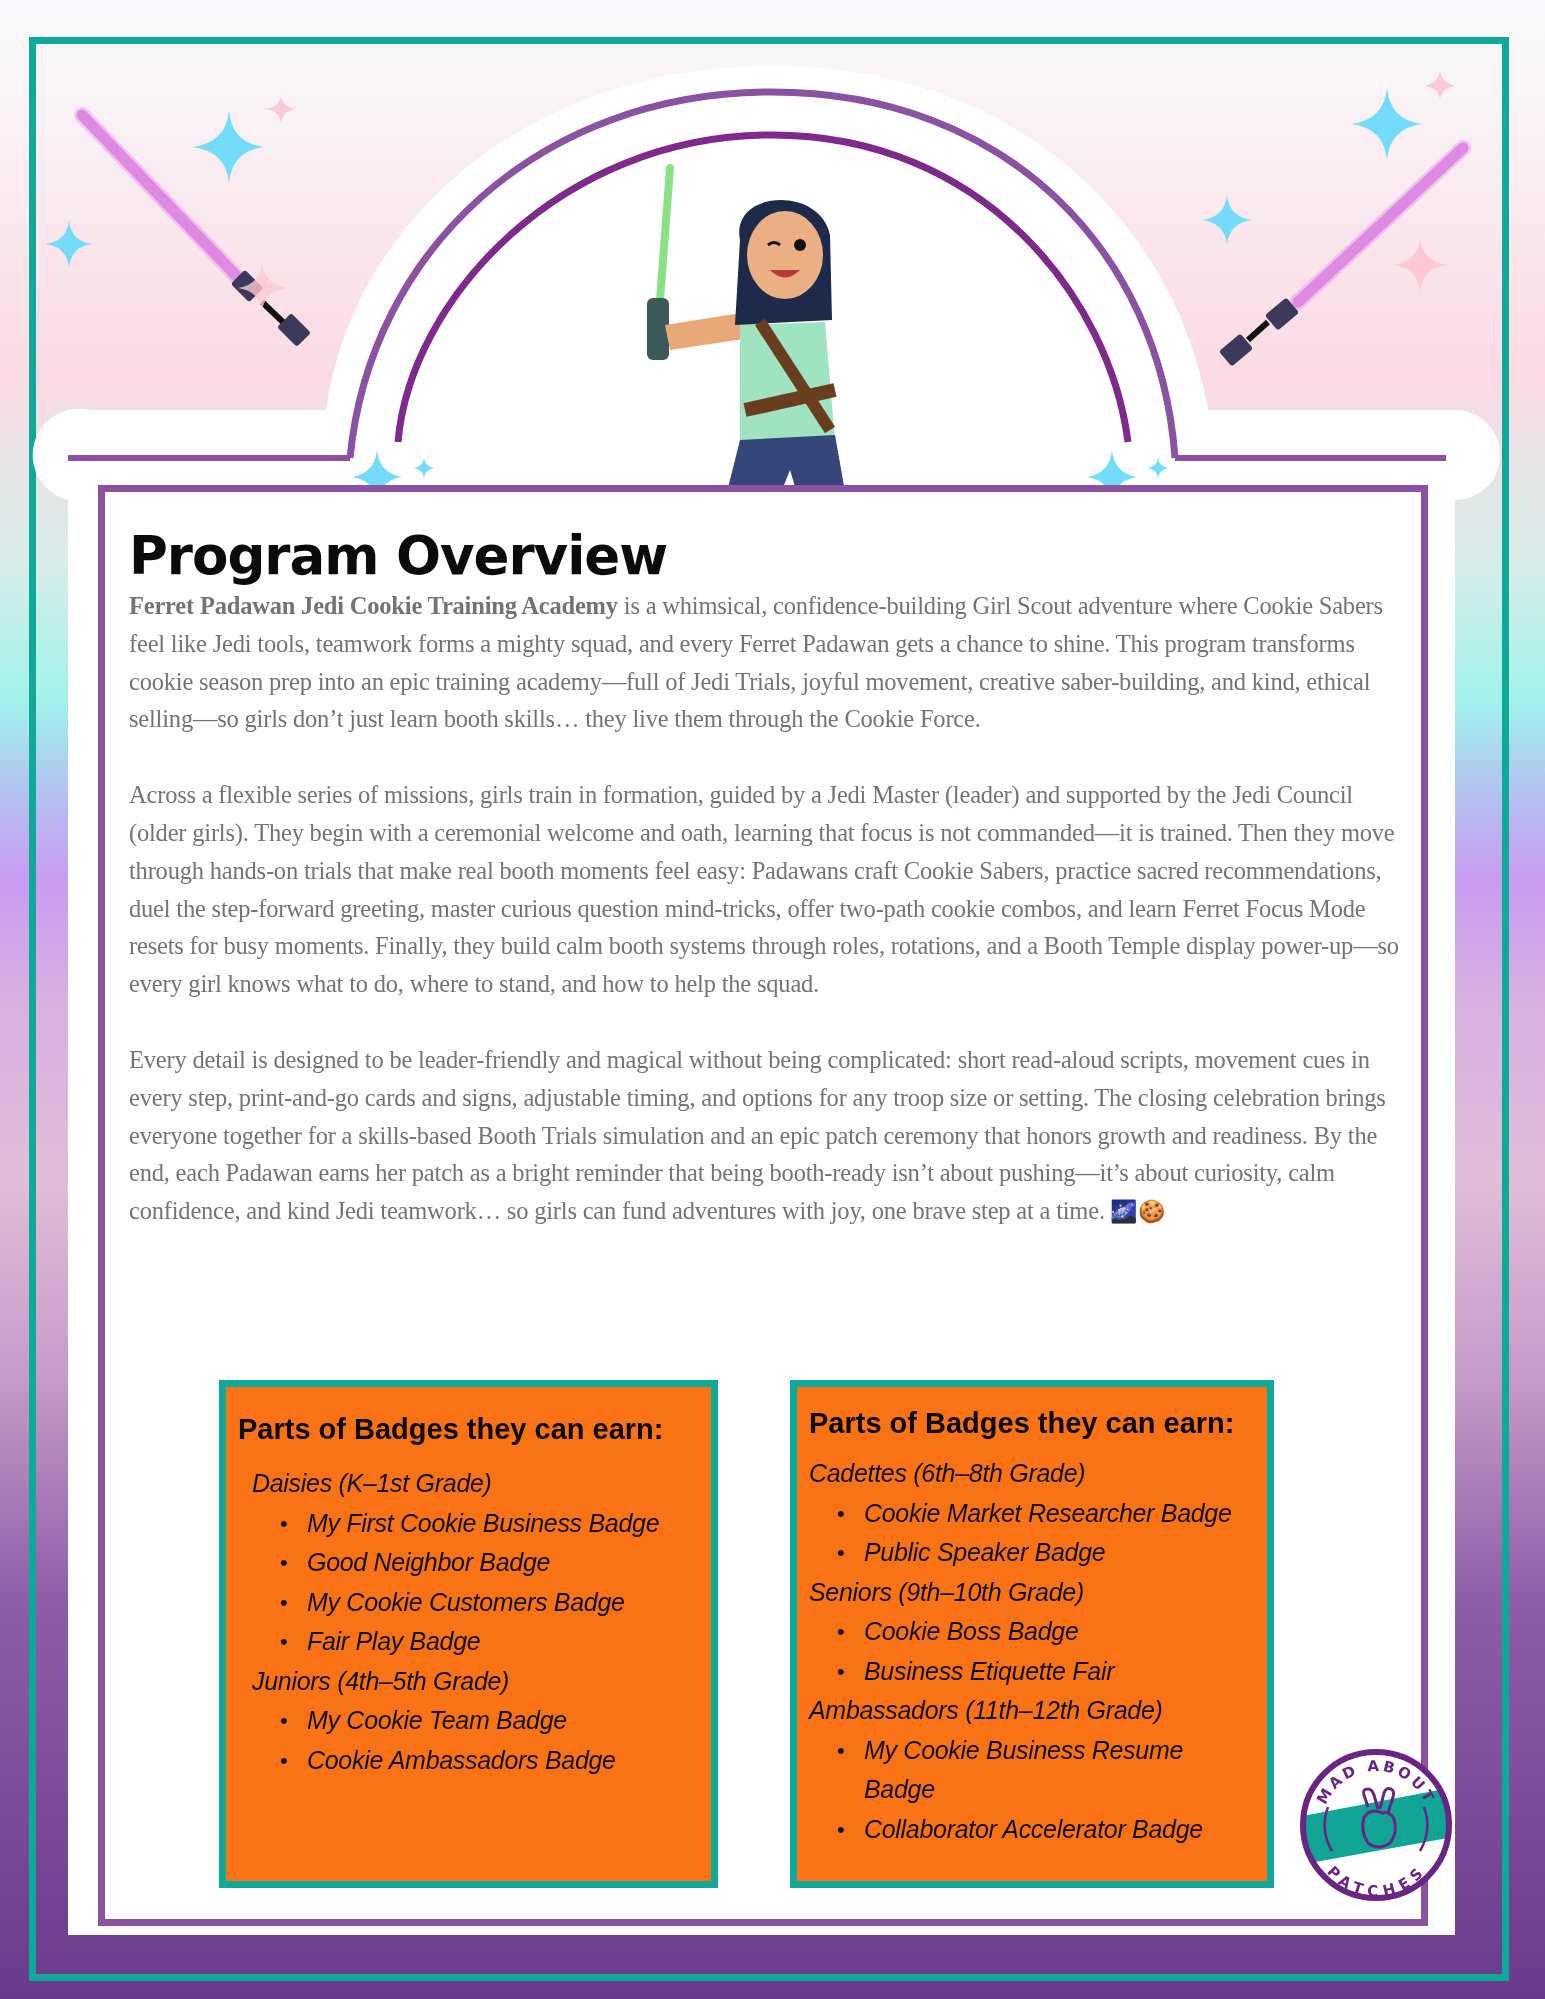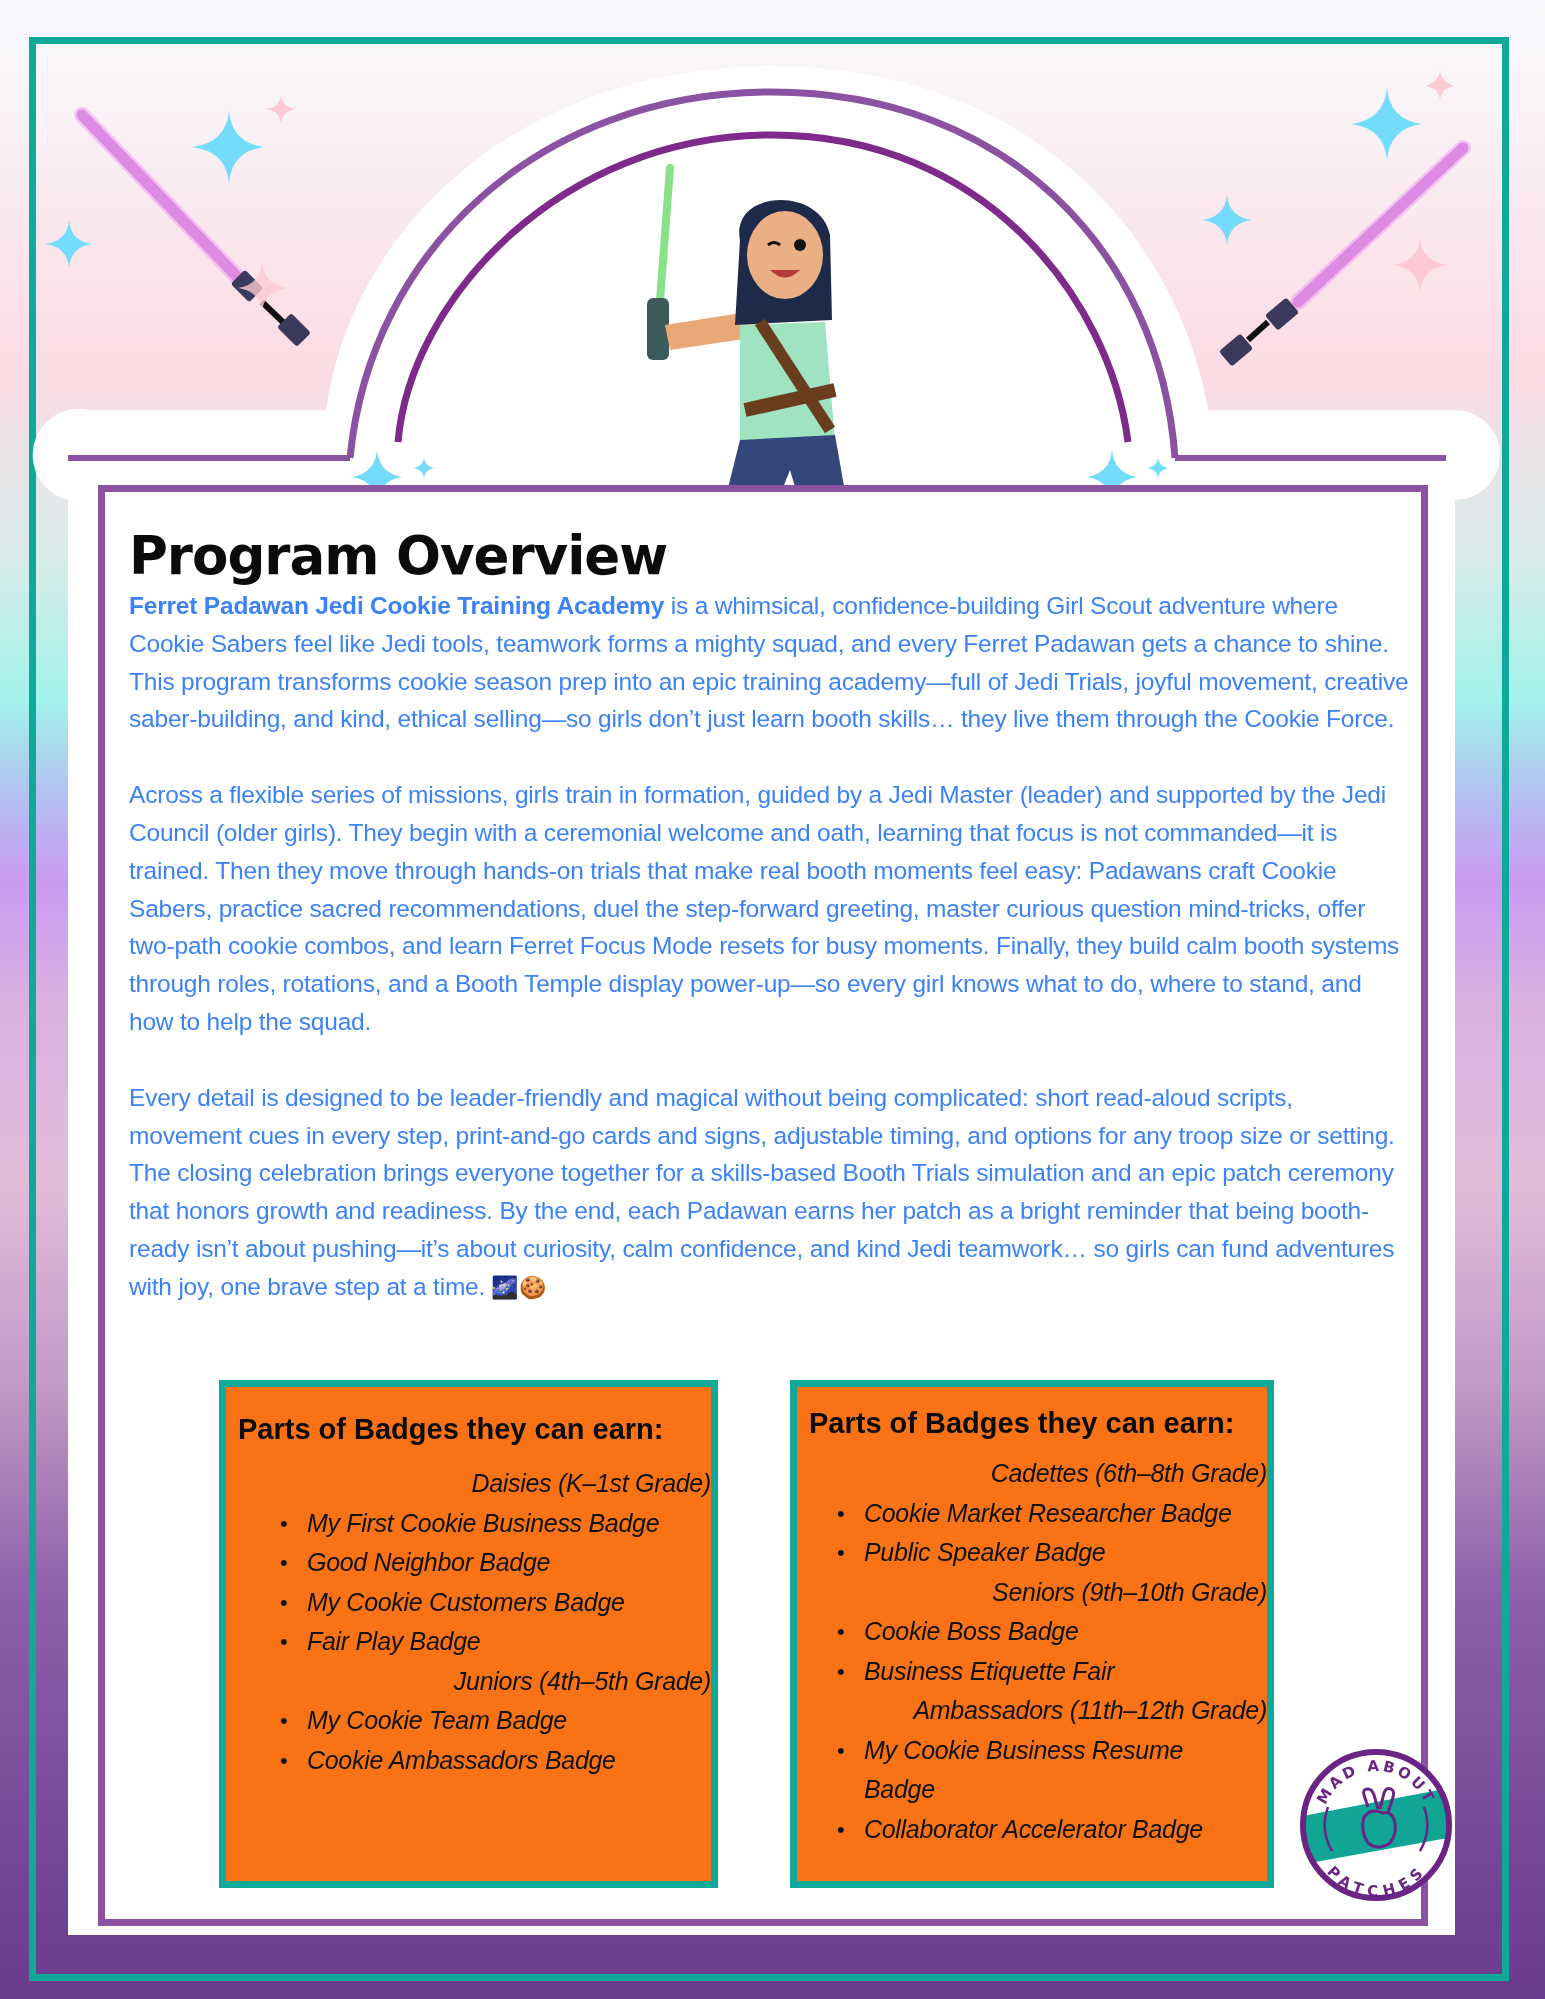--- a/index.html
+++ b/index.html
@@ -21,38 +21,38 @@
     border: 7px solid #8b52a1; box-sizing: border-box; background: #fff;
   }
   .content {
     position: absolute; left: 129px; top: 525px; width: 1280px;
   }
   h1 {
     margin: 0; font-family: "DejaVu Sans", sans-serif; font-weight: bold;
     font-size: 53px; letter-spacing: -1px; color: #0b0b0b; line-height: 62px;
   }
   .para {
-    margin: 0 0 38px 0; font-family: Liberation Sans, sans-serif;
-    font-size: 24.5px; line-height: 37.8px; color: #3b82f6; letter-spacing: -0.2px;
+    margin: 0 0 38px 0; font-family: Liberation Serif, serif;
+    font-size: 24.5px; line-height: 37.8px; color: #737373; letter-spacing: -0.2px;
   }
   .para b { font-weight: bold; }
   .badge-box {
     position: absolute; background: #f97316; border: 7px solid #0fa999; box-sizing: border-box;
   }
   .badge-box.left { left: 219px; top: 1380px; width: 499px; height: 508px; }
   .badge-box.right { left: 790px; top: 1380px; width: 484px; height: 508px; }
   .badge-title {
     font-family: "Liberation Sans", sans-serif; font-weight: bold; font-size: 29px;
     color: #0b0b0b; margin: 26px 0 18px 0; white-space: nowrap;
   }
   .left .badge-title { margin-left: 12px; }
   .right .badge-title { margin-left: 12px; }
   .group-label {
     font-family: "Liberation Sans", sans-serif; font-style: italic; font-size: 25px;
-    color: #111; line-height: 39.5px; letter-spacing: -0.3px; text-align: right;
+    color: #111; line-height: 39.5px; letter-spacing: -0.3px;
   }
   .left .group-label { margin-left: 26px; }
   .right .group-label { margin-left: 12px; }
   ul.badges { margin: 0; padding: 0 0 0 0; list-style: none; }
   ul.badges li {
     position: relative; font-family: "Liberation Sans", sans-serif; font-style: italic;
     font-size: 25px; color: #111; line-height: 39.5px; letter-spacing: -0.3px;
   }
   .left ul.badges li { padding-left: 81px; }
   .right ul.badges li { padding-left: 67px; }

